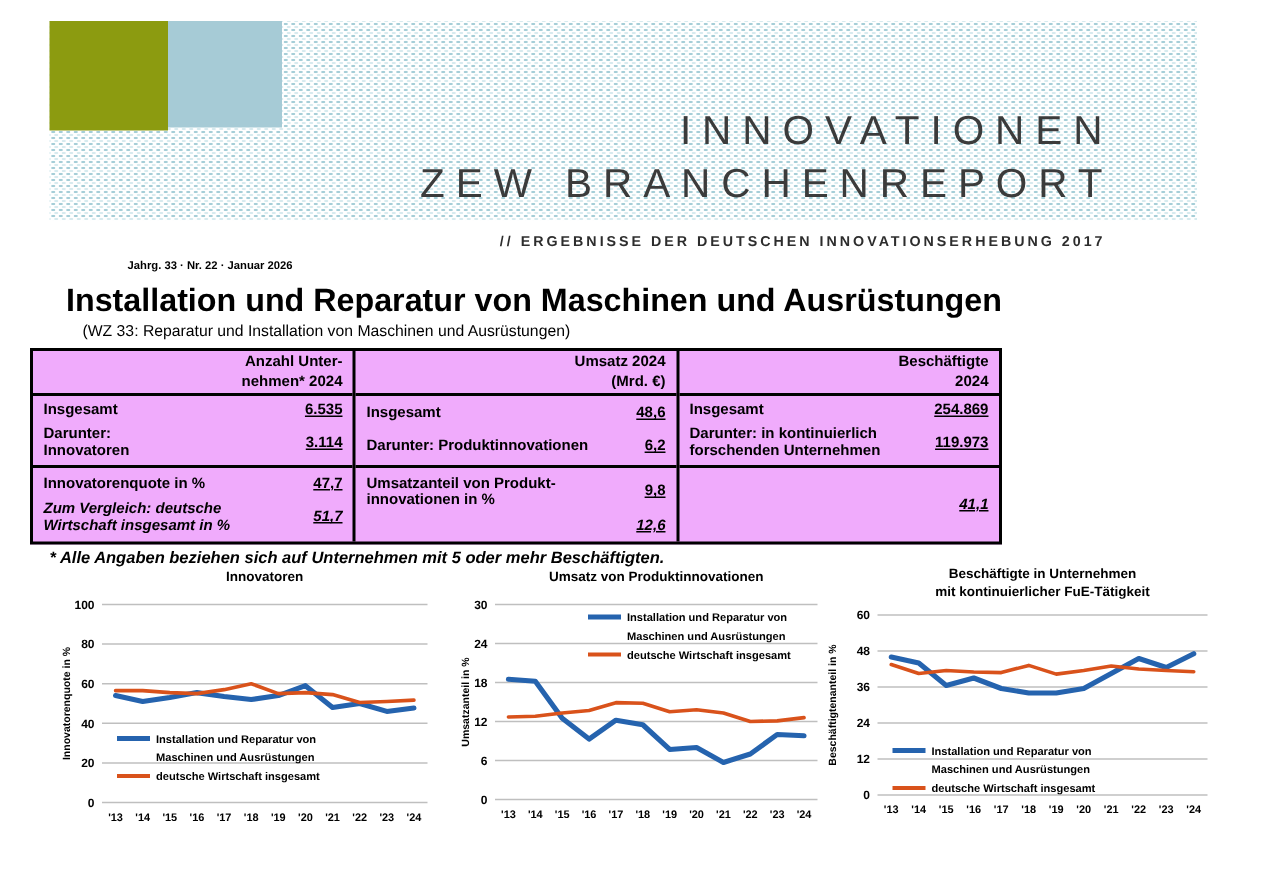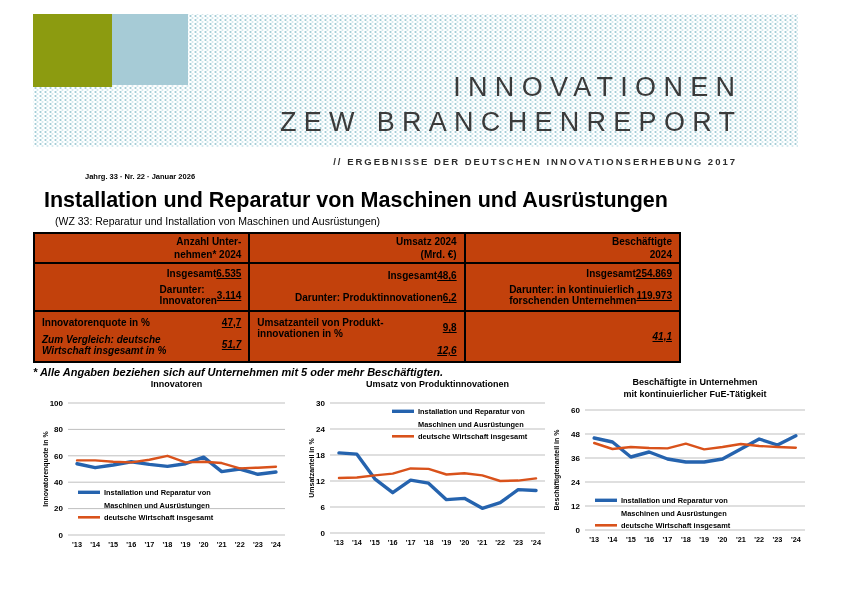--- a/index.html
+++ b/index.html
@@ -20,29 +20,29 @@
   .mt1{top:72px;} .mt2{top:107px;}
   .mast-sub{right:107px;top:156px;text-align:right;font-size:9.5px;font-weight:bold;
     letter-spacing:0.21em;margin-right:-0.21em;color:#2d2d2d;white-space:nowrap;}
   .issue{left:85px;top:172px;font-size:7.5px;font-weight:bold;}
 
   
   .h1{left:44px;top:188px;font-size:21.5px;font-weight:bold;white-space:nowrap;}
   .h2{left:45px;top:215px;font-size:10.5px;white-space:nowrap;margin-left:10px;}
 
   
-  .tbl{left:33px;top:232px;width:648px;height:131px;border:2px solid #000;
-    display:flex;box-sizing:border-box;background:#c2410c;}
+  .tbl{left:20px;top:232px;width:648px;height:131px;border:2px solid #000;
+    display:flex;box-sizing:border-box;background:#f0abfc;}
   .tcol{flex:1;display:flex;flex-direction:column;box-sizing:border-box;}
   .tcol.mid{border-left:2px solid #000;border-right:2px solid #000;}
   .thdr{height:30px;box-sizing:border-box;border-bottom:2px solid #000;
     text-align:right;padding:2px 7px 0 7px;font-size:10px;font-weight:bold;
     line-height:1.25;white-space:pre-line;}
   .tblock1{height:48px;box-sizing:border-box;border-bottom:2px solid #000;
-    display:flex;flex-direction:column;justify-content:space-around;padding:1px 0;align-items:flex-end;}
+    display:flex;flex-direction:column;justify-content:space-around;padding:1px 0;}
   .tblock2{flex:1;display:flex;flex-direction:column;justify-content:space-around;padding:2px 0;}
   .trow{display:flex;justify-content:space-between;align-items:center;
     padding:0 7px;font-size:10px;font-weight:bold;line-height:1.12;}
   .trow .lbl{white-space:pre-line;}
   .trow .val{text-align:right;white-space:nowrap;text-decoration:underline;}
   .it{font-style:italic;}
   .footnote{left:33px;top:366px;font-size:11px;font-weight:bold;font-style:italic;}
 
   
   .chart{position:absolute;}

